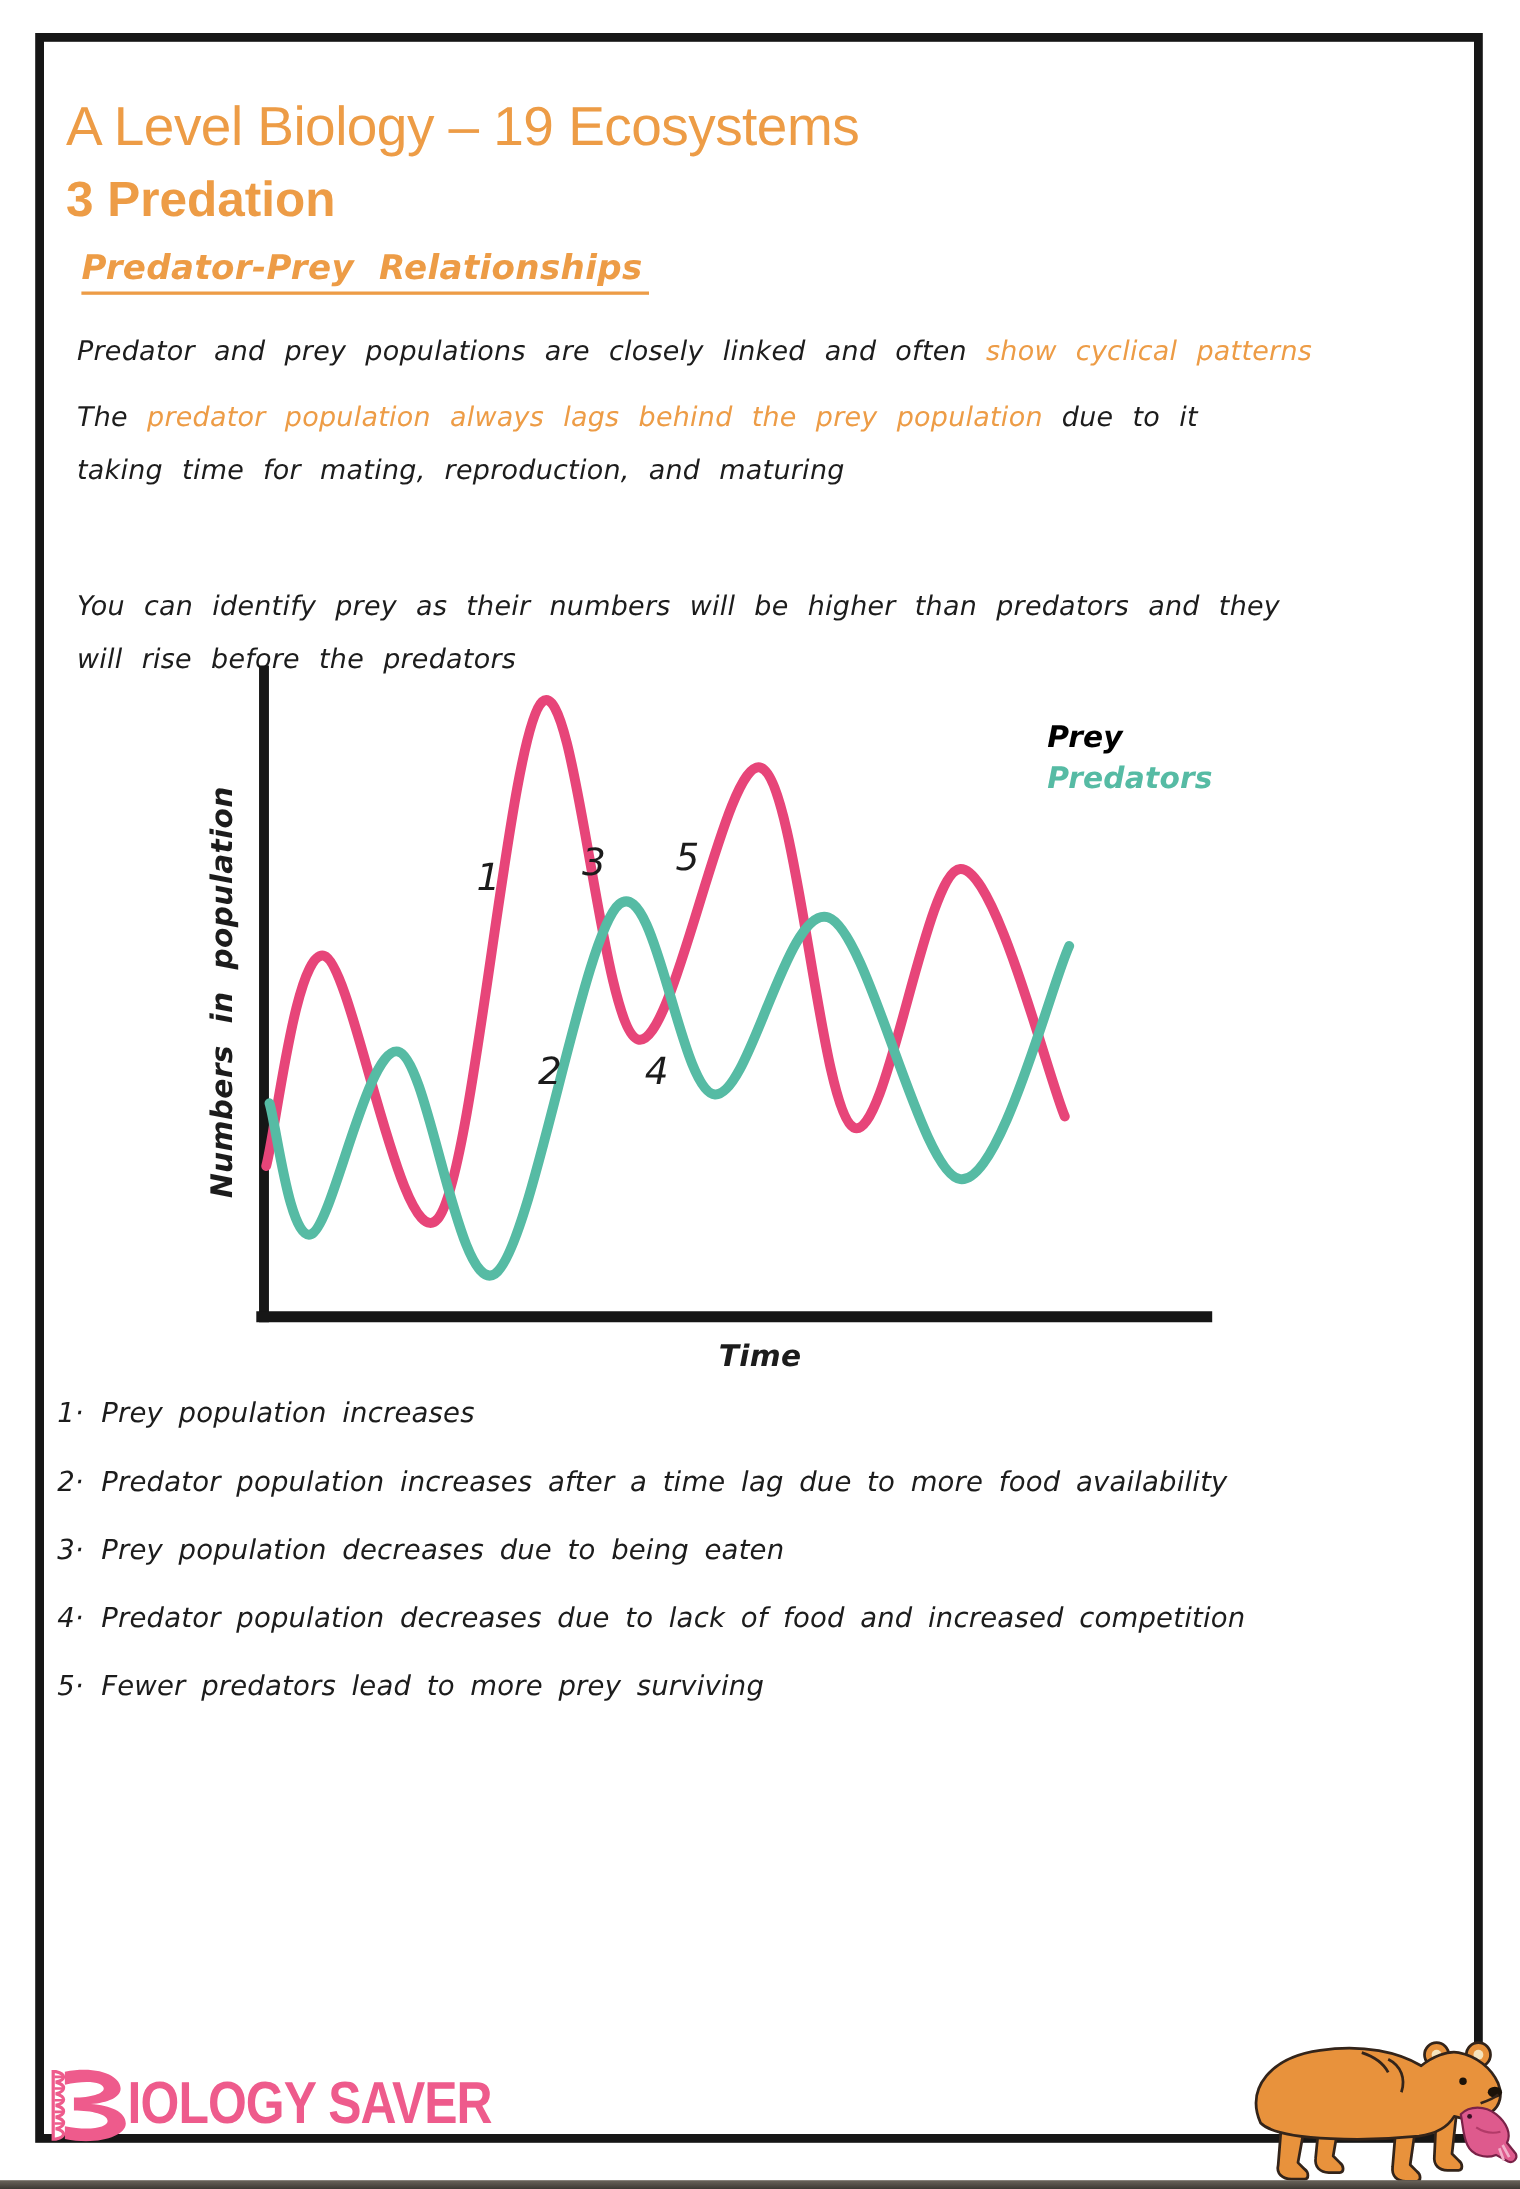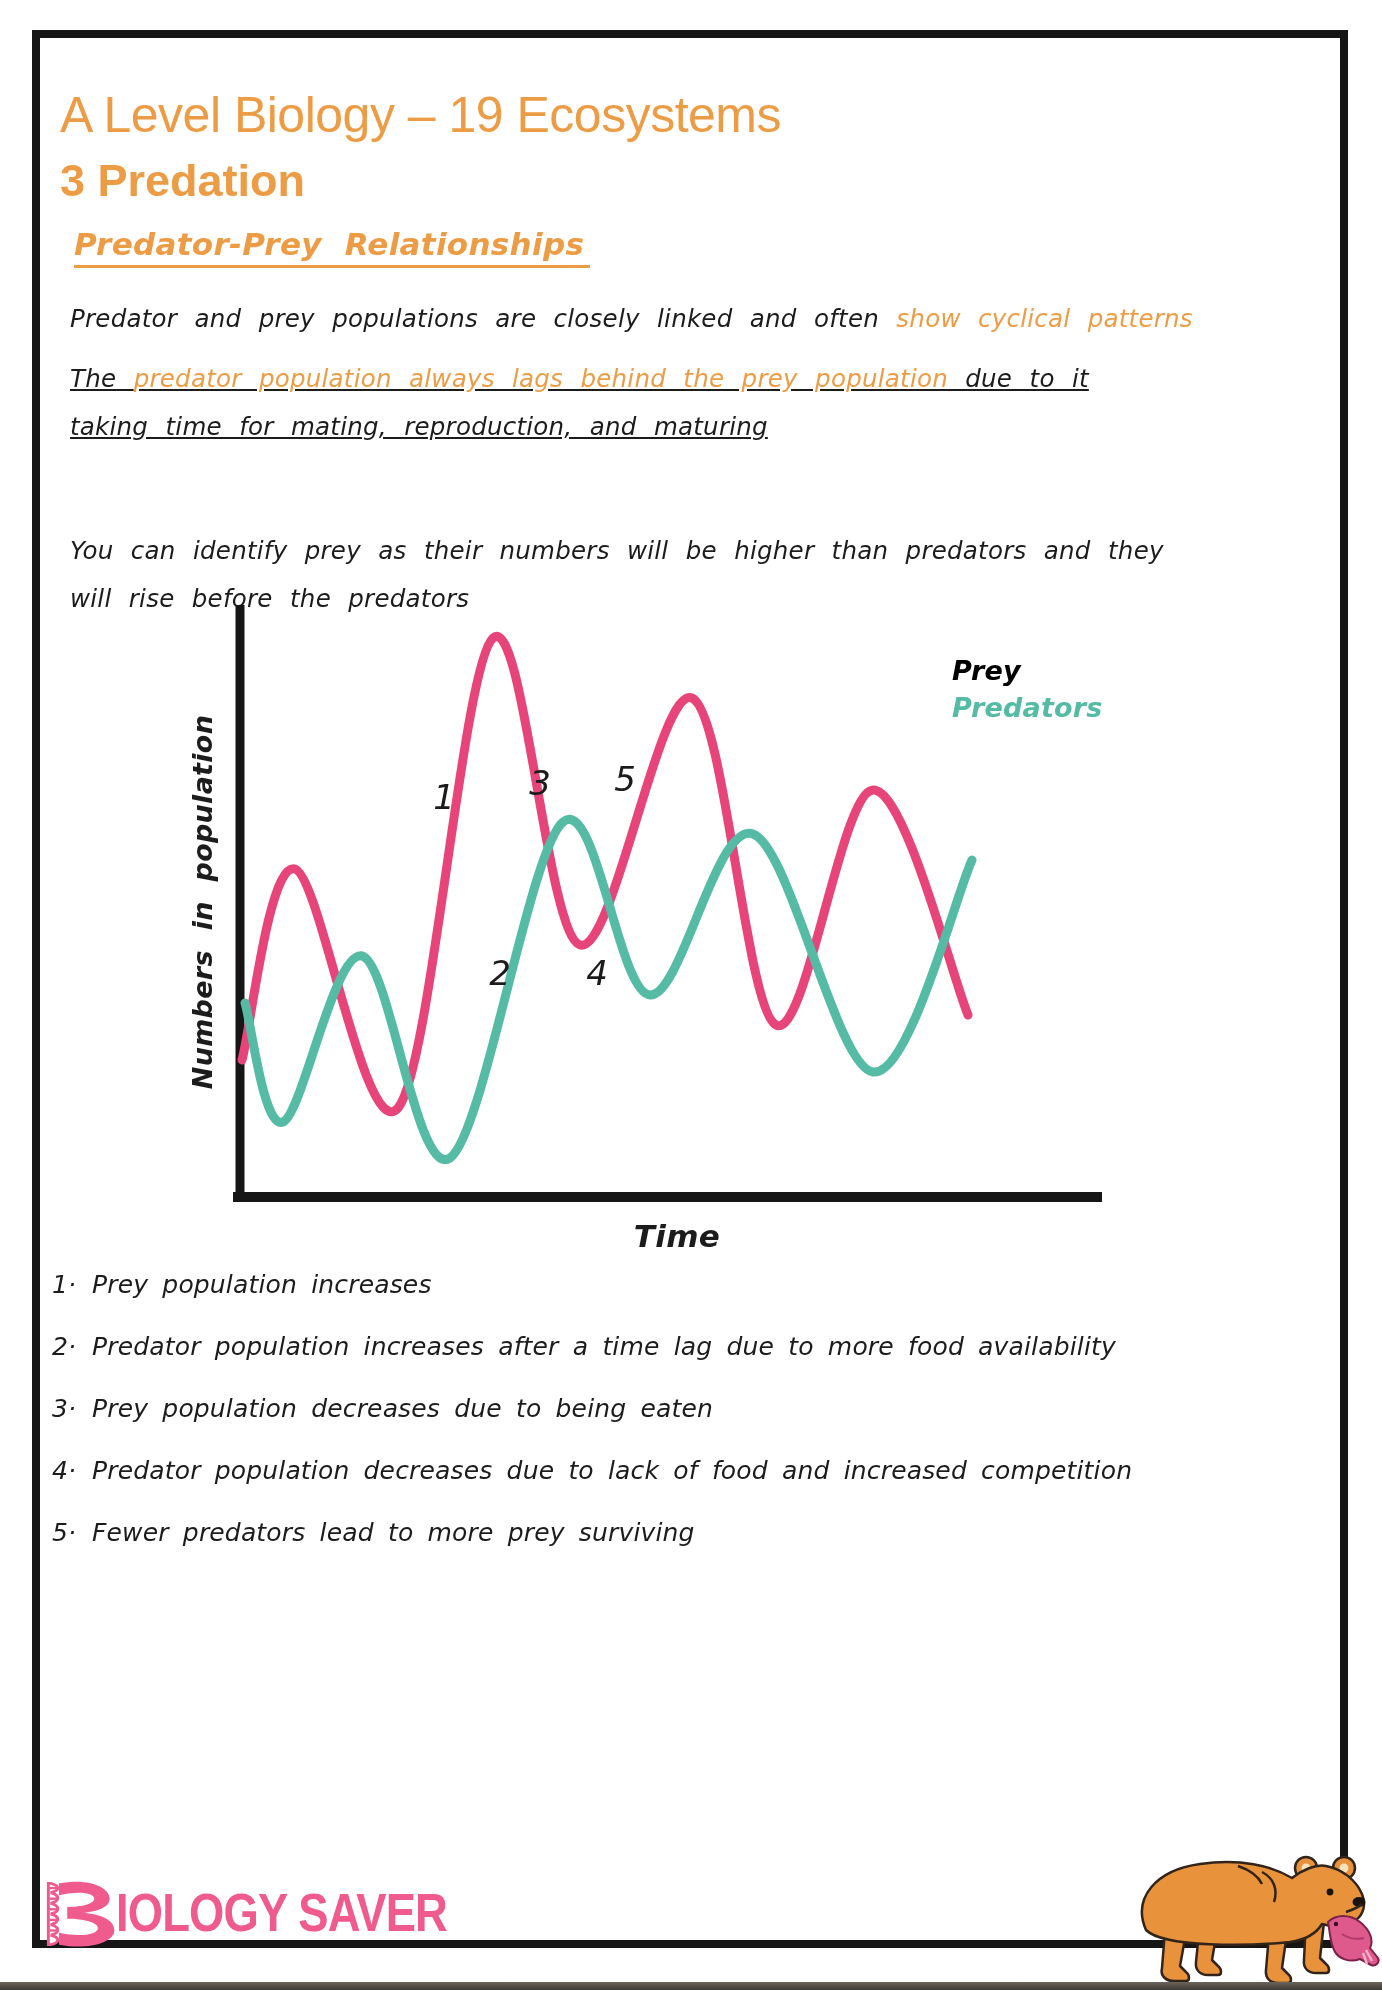--- a/index.html
+++ b/index.html
@@ -26,33 +26,33 @@
   .hand {
     font-family:"DejaVu Sans", sans-serif; font-style:italic;
     word-spacing:0.38em; letter-spacing:0.01em; color:#1c1c1c;
   }
   .section-heading {
     position:absolute; left:74px; top:226px; font-size:31px; font-weight:700;
     color:var(--accent); border-bottom:3px solid var(--accent); padding:0 6px 3px 0;
   }
   .para { position:absolute; font-size:24.5px; line-height:48px; }
   .para-1 { left:70px; top:270px; width:1240px; }
-  .para-2 { left:70px; top:330px; width:1110px;text-decoration:underline; }
+  .para-2 { left:70px; top:330px; width:1110px; }
   .para-3 { left:70px; top:502px; width:1150px; }
   .seg.accent, .accent { color:var(--accent); }
 
   .chart { position:absolute; left:180px; top:585px; width:930px; height:675px; }
   .chart svg { position:absolute; left:0; top:0; }
   .ylabel {
     position:absolute; left:202px; top:902px; transform:translate(-50%,-50%) rotate(-90deg);
     white-space:nowrap; font-size:27px; font-weight:700;
   }
   .xlabel {
-    position:absolute; left:677px; top:1218px; transform:translateX(-50%);
-    font-size:31px; font-weight:700;
+    position:absolute; left:691px; top:1218px; transform:translateX(-50%);
+    font-size:27px; font-weight:700;
   }
   .legend { position:absolute; left:952px; top:652px; line-height:37px; }
   .legend-item { font-size:27px; font-weight:700; white-space:nowrap; }
 
   .cycle-list { position:absolute; left:52px; top:1272px; width:1260px; }
   .cycle-item { display:flex; margin-bottom:36px; font-size:25px; line-height:26px; }
   .cycle-item .num { width:40px; flex:none; }
 
   .brand { position:absolute; left:42px; top:1881px; display:flex; align-items:flex-start; }
   .brand-text {

